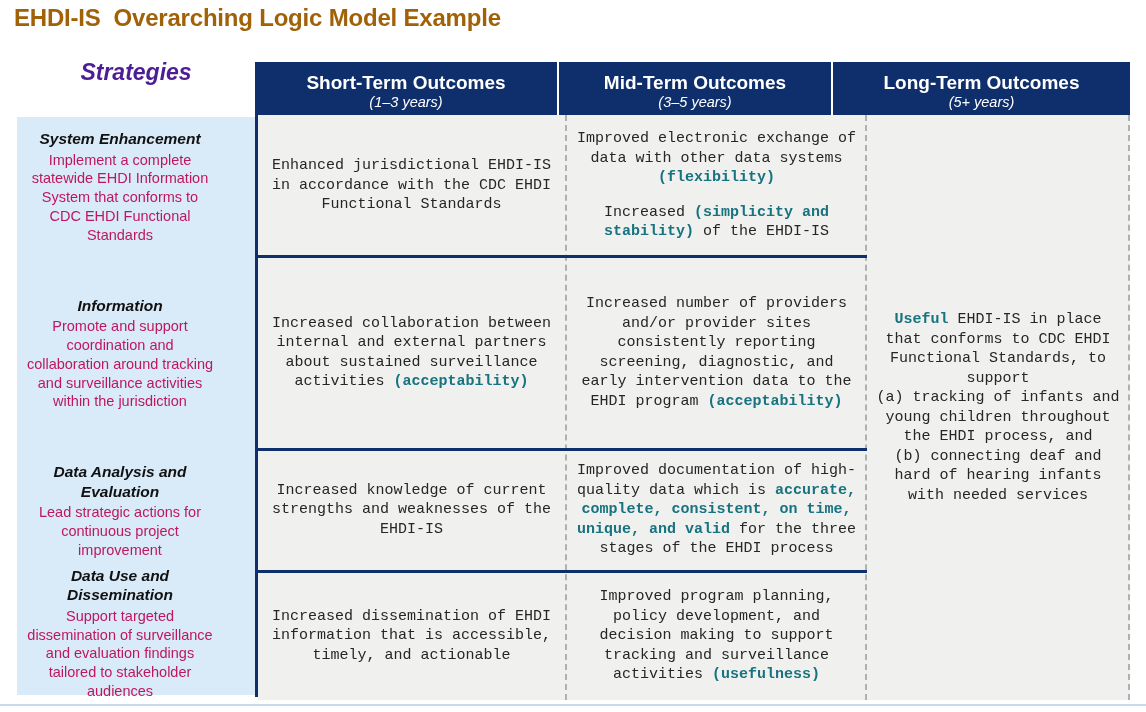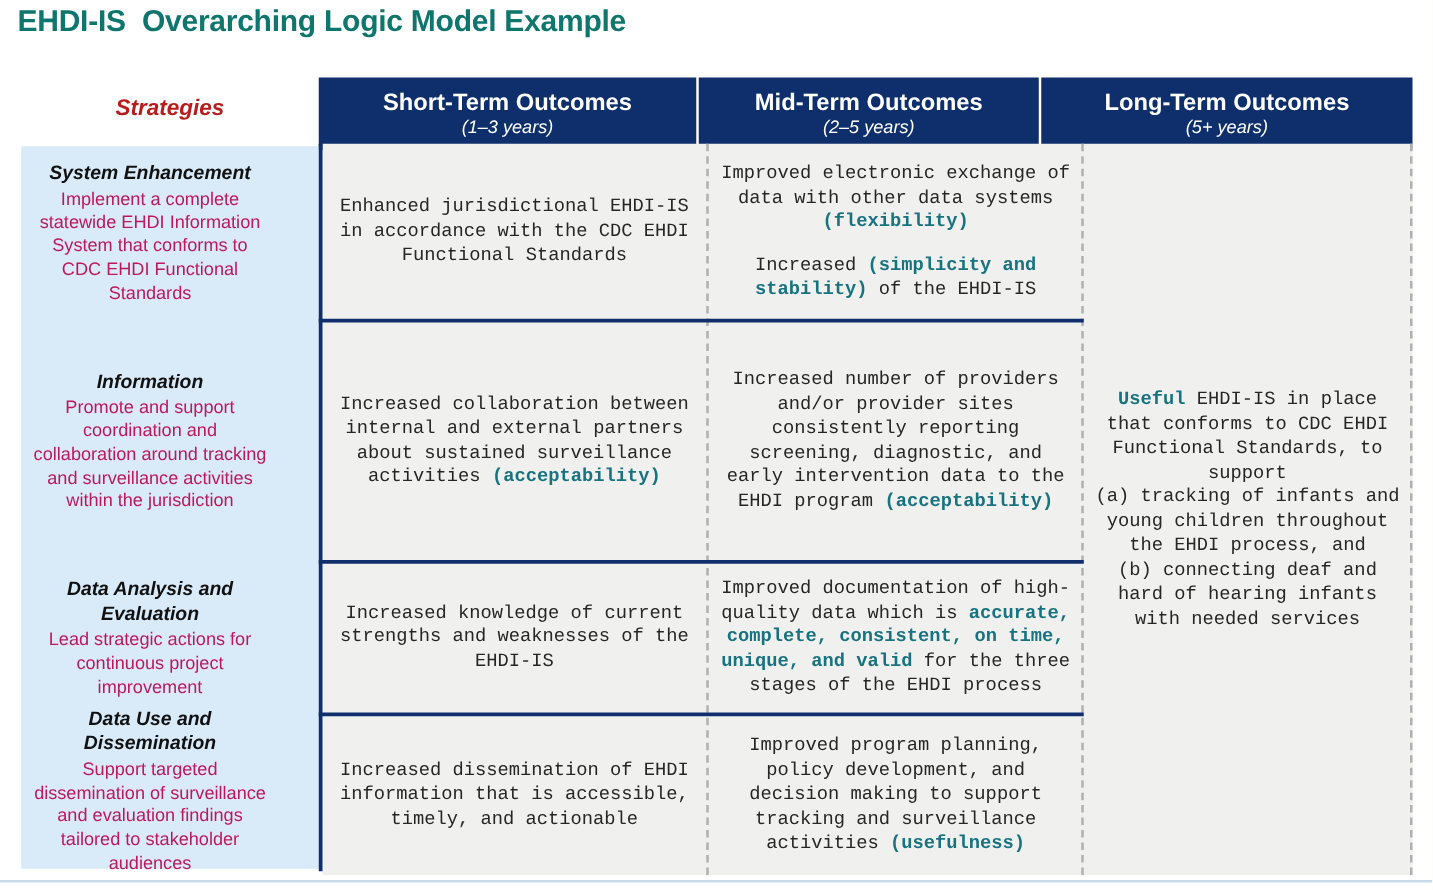--- a/index.html
+++ b/index.html
@@ -1,27 +1,27 @@
 <!DOCTYPE html>
 <html><head>
 <meta charset="utf-8">
 <style>
   html,body { margin:0; padding:0; background:#ffffff; font-family:"Liberation Sans",sans-serif; }
   .canvas { position:relative; width:1146px; height:712px; background:#ffffff; overflow:hidden; }
 
   .page-title {
     position:absolute; left:14px; top:4px;
-    font-size:24px; font-weight:800; color:#0f766e;
+    font-size:24px; font-weight:800; color:#a16207;
     white-space:pre-wrap; letter-spacing:-0.2px;
   }
 
   .strategies-label {
-    position:absolute; left:17px; top:57px; width:238px; height:58px;
+    position:absolute; left:17px; top:43px; width:238px; height:58px;
     display:flex; align-items:center; justify-content:center;
-    font-style:italic; font-weight:700; font-size:18px; color:#b91c1c;
+    font-style:italic; font-weight:700; font-size:23px; color:#4c1d95;
   }
 
   .col-headers { position:absolute; left:255px; top:62px; display:flex; gap:2px; }
   .col-header {
     background:#0e2f6b; color:#fff; height:58px;
     display:flex; flex-direction:column; align-items:center; justify-content:center;
     text-align:center;
   }
   .col-header .t { font-size:19px; font-weight:700; line-height:1.15; }
   .col-header .s { font-size:14.5px; font-style:italic; line-height:1.15; }
@@ -79,21 +79,21 @@
 
   <div class="strategies-label">Strategies</div>
 
   <div class="col-headers">
     <div class="col-header w-short">
       <div class="t">Short-Term Outcomes</div>
       <div class="s">(1–3 years)</div>
     </div>
     <div class="col-header w-mid">
       <div class="t">Mid-Term Outcomes</div>
-      <div class="s">(2–5 years)</div>
+      <div class="s">(3–5 years)</div>
     </div>
     <div class="col-header w-long">
       <div class="t">Long-Term Outcomes</div>
       <div class="s">(5+ years)</div>
     </div>
   </div>
 
   <div class="body-bg"></div>
   <div class="sidebar-bg"></div>
 

